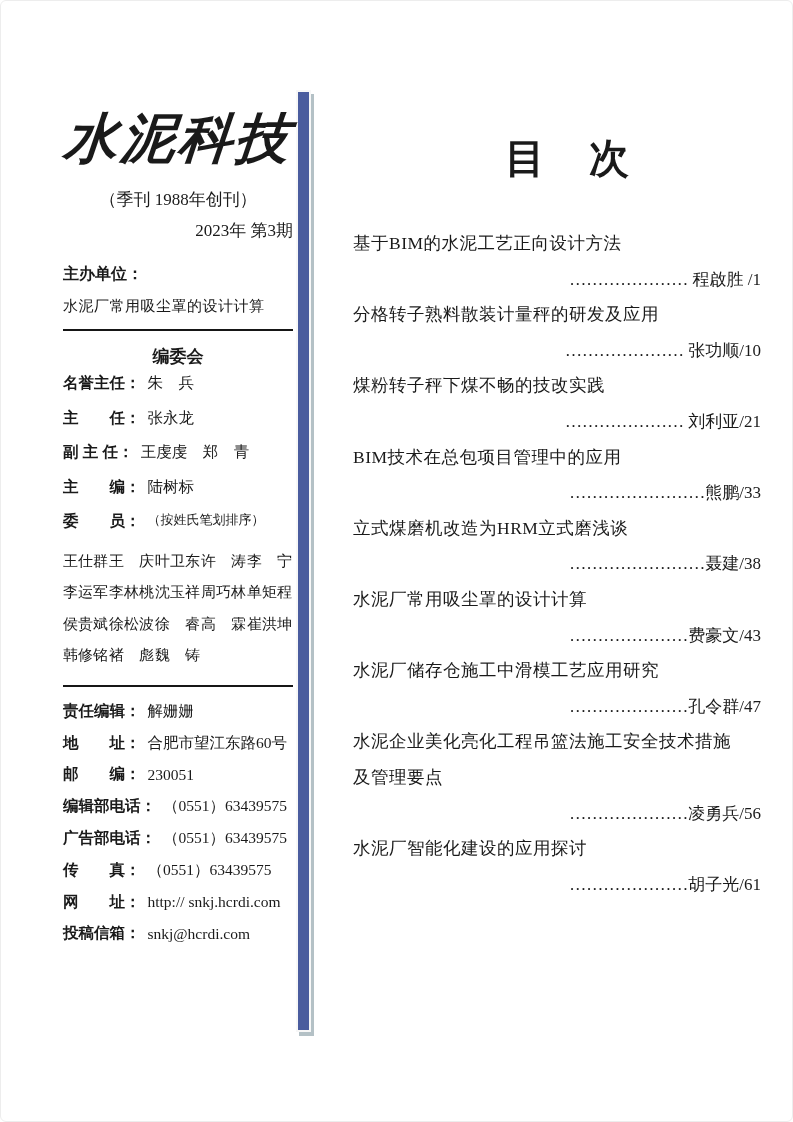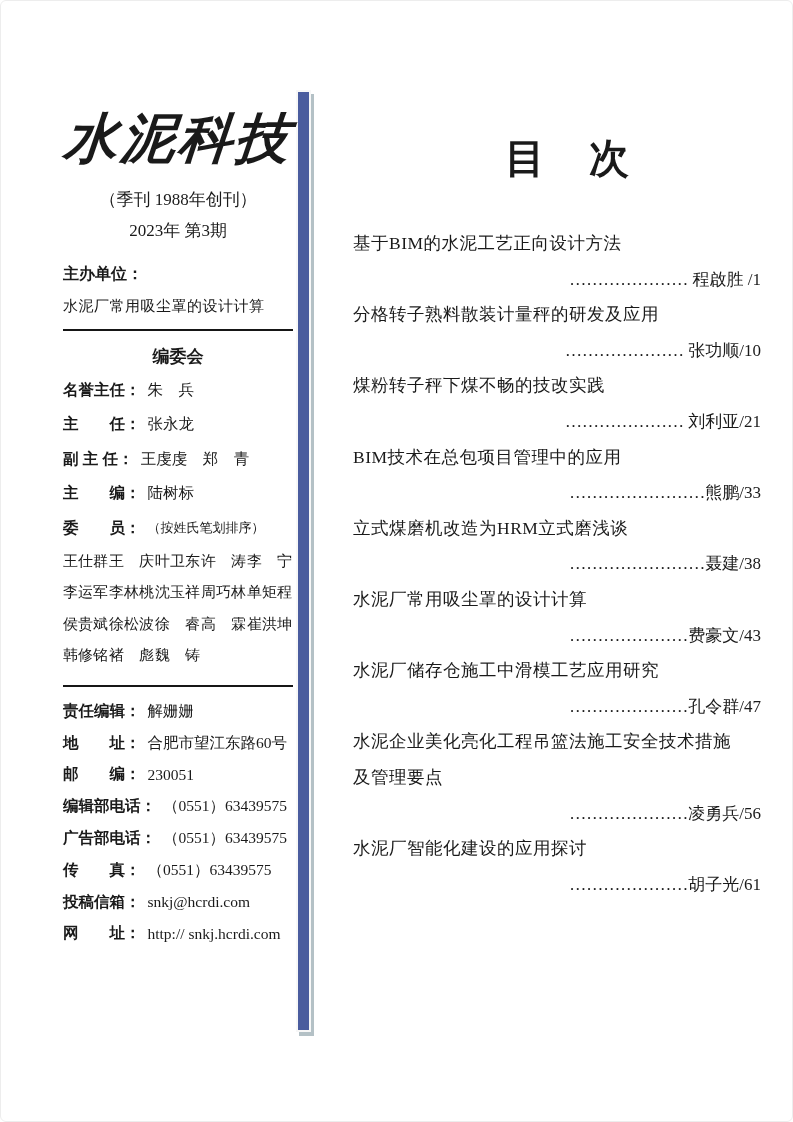--- a/index.html
+++ b/index.html
@@ -26,33 +26,33 @@
   .left-col { position:absolute; left:63px; top:0; width:230px; }
 
   .j-title {
     margin-top:103px;
     font-size:54px; font-weight:bold; font-style:italic;
     text-align:center; letter-spacing:3px;
     transform:skewX(-5deg);
     white-space:nowrap;
   }
   .j-sub1 { margin-top:12px; font-size:17px; text-align:center; white-space:nowrap; }
-  .j-sub2 { margin-top:8px; font-size:17px; text-align:center; }
+  .j-sub2 { margin-top:8px; font-size:17px; text-align:right; }
 
   .org-label { margin-top:22px; font-size:16px; font-weight:bold;
     font-family:"Liberation Sans","DejaVu Sans",sans-serif; }
   .org-value { margin-top:12px; font-size:15px; letter-spacing:0.5px; }
 
   .rule { border:none; border-top:2px solid #161616; margin:13px 0 0 0; }
 
   .board-heading { margin-top:14px; text-align:center; font-size:17px; font-weight:bold;
     font-family:"Liberation Sans","DejaVu Sans",sans-serif; }
 
   .roles { margin-top:5px; }
-  .role-row { height:34.5px; display:flex; align-items:center; font-size:15.5px; white-space:nowrap; }
+  .role-row { height:34.5px; display:flex; align-items:flex-start; font-size:15.5px; white-space:nowrap; }
   .role-label { font-weight:bold; font-family:"Liberation Sans","DejaVu Sans",sans-serif; }
   .role-value { margin-left:7px; }
   .role-value.small { font-size:13px; }
 
   .members { display:grid; grid-template-columns:repeat(5,1fr); font-size:15px; }
   .member-cell { height:31.5px; line-height:31.5px; white-space:nowrap; }
 
   .pub-rows { margin-top:9px; }
   .pub-row { height:31.8px; display:flex; align-items:center; font-size:15.5px; white-space:nowrap; }
   .pub-label { font-weight:bold; font-family:"Liberation Sans","DejaVu Sans",sans-serif; }
@@ -167,27 +167,27 @@
     <span class="pub-label">广告部电话：</span>
     <span class="pub-value">（0551）63439575</span>
   </div>
 
   <div class="pub-row">
     <span class="pub-label">传　　真：</span>
     <span class="pub-value">（0551）63439575</span>
   </div>
 
   <div class="pub-row">
+    <span class="pub-label">网　　址：</span>
+    <span class="pub-value">http:// snkj.hcrdi.com</span>
+  </div>
+
+  <div class="pub-row">
     <span class="pub-label">投稿信箱：</span>
     <span class="pub-value">snkj@hcrdi.com</span>
-  </div>
-
-  <div class="pub-row">
-    <span class="pub-label">网　　址：</span>
-    <span class="pub-value">http:// snkj.hcrdi.com</span>
   </div>
 </div>
 
 </div>
 
 <div class="right-col">
   <div class="toc-heading">目　次</div>
   <div class="toc-list" id="toclist">
   <div class="toc-entry">
         <div class="toc-title-line">基于BIM的水泥工艺正向设计方法</div>

